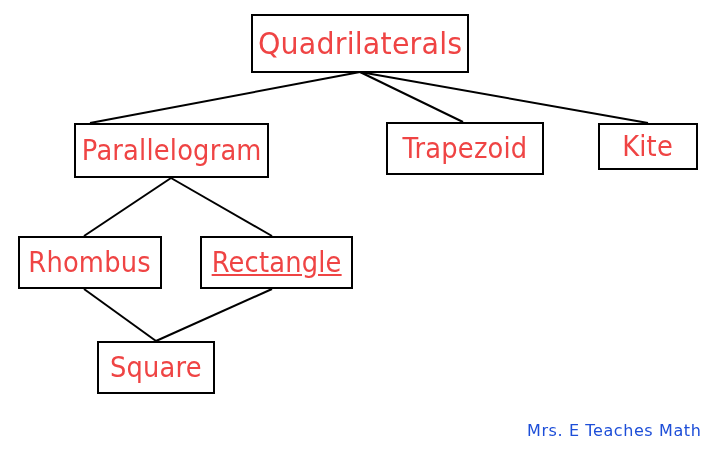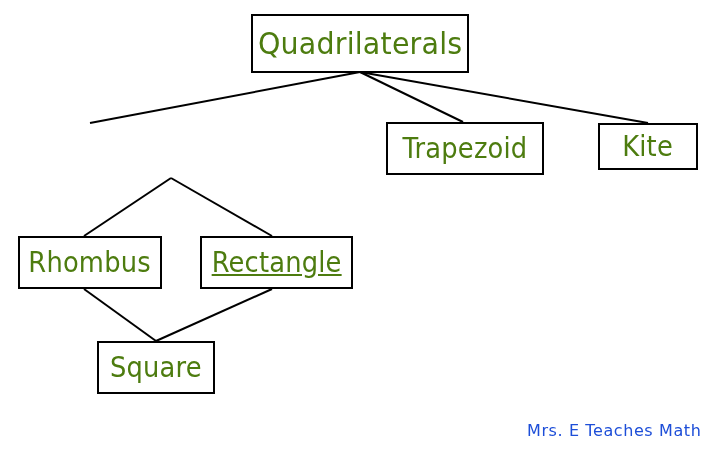--- a/index.html
+++ b/index.html
@@ -24,21 +24,21 @@
     pointer-events: none;
   }
   .node {
     position: absolute;
     box-sizing: border-box;
     border: 2px solid #6d28d9;
     background: #ffffff;
     display: flex;
     align-items: center;
     justify-content: center;
-    color: #4d7c0f;
+    color: #ef4444;
     line-height: 1;
     white-space: nowrap;
   }
   .node-label {
     display: block;
     font-weight: 400;
     letter-spacing: 0.2px;
     transform: scaleX(0.92);
     transform-origin: center center;
   }
@@ -62,20 +62,23 @@
     <line stroke="#000000" stroke-width="2" x1="171" y1="178" x2="84" y2="236"></line>
     <line stroke="#000000" stroke-width="2" x1="171" y1="178" x2="272" y2="236"></line>
     <line stroke="#000000" stroke-width="2" x1="84" y1="289" x2="156" y2="341"></line>
     <line stroke="#000000" stroke-width="2" x1="272" y1="289" x2="156" y2="341"></line>
   </svg>
 
   <div class="node" style="left: 251px; top: 14px; width: 218px; height: 59px; border-color: rgb(0, 0, 0); background: rgb(255, 255, 255);">
     <span class="node-label" style="font-size: 31px;">Quadrilaterals</span>
   </div>
 
+  <div class="node" style="left: 74px; top: 123px; width: 195px; height: 55px; border-color: rgb(0, 0, 0); background: rgb(255, 255, 255);">
+    <span class="node-label" style="font-size: 28px;">Parallelogram</span>
+  </div>
 
   <div class="node" style="left: 386px; top: 122px; width: 158px; height: 53px; border-color: rgb(0, 0, 0); background: rgb(255, 255, 255);">
     <span class="node-label" style="font-size: 28px;">Trapezoid</span>
   </div>
 
   <div class="node" style="left: 598px; top: 123px; width: 100px; height: 47px; border-color: rgb(0, 0, 0); background: rgb(255, 255, 255);">
     <span class="node-label" style="font-size: 28px;">Kite</span>
   </div>
 
   <div class="node" style="left: 12px; top: 236px; width: 144px; height: 53px; border-color: rgb(0, 0, 0); background: rgb(255, 255, 255); margin-left: 6px;">

